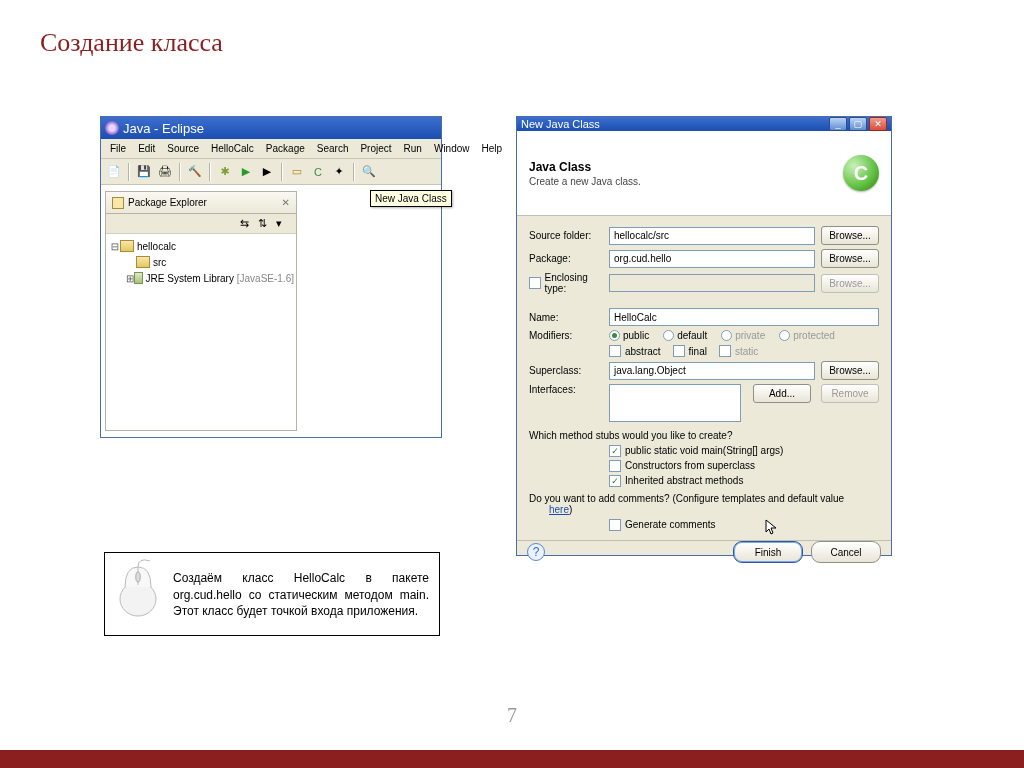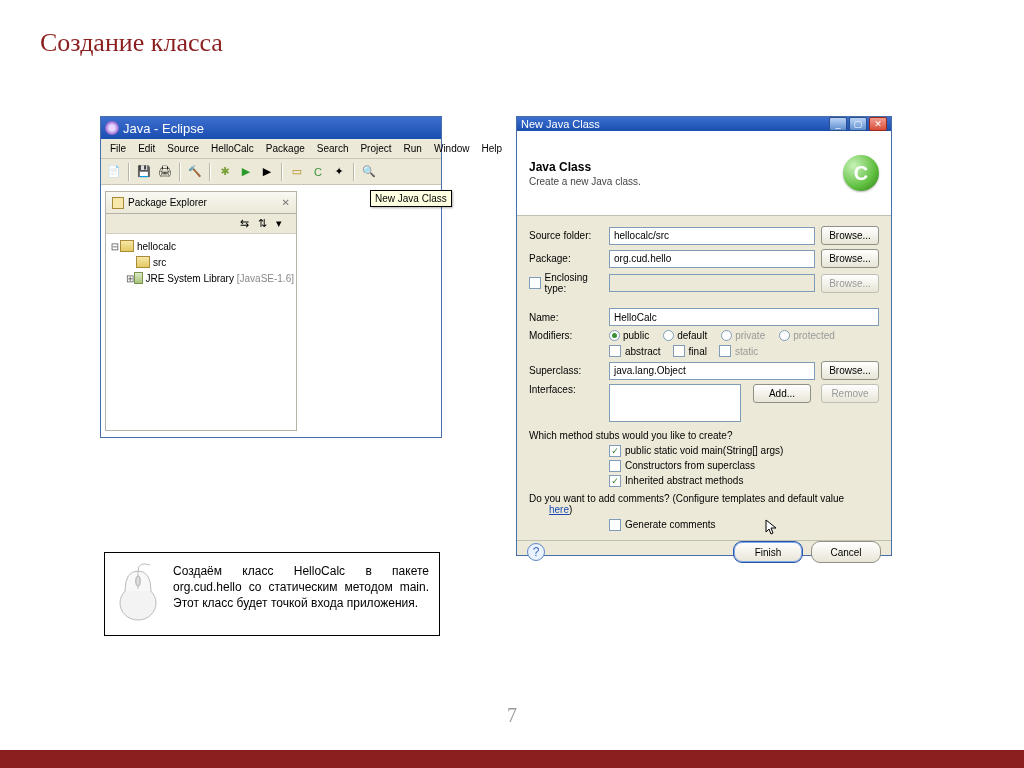--- a/index.html
+++ b/index.html
@@ -153,21 +153,21 @@
     width:70px; height:22px; border:1px solid #919085; border-radius:9px;
     background:linear-gradient(#fff,#e8e5d6); font-size:10px;
     display:flex; align-items:center; justify-content:center;
   }
   .dlg-footer .btn.primary { border:1px solid #2a56a8; box-shadow: inset 0 0 0 1px #7fa8e8; }
 
   
   .note {
     position: absolute; left: 104px; top: 552px;
     width: 336px; height: 84px; border: 1px solid #000;
-    display: flex; align-items: flex-start; padding: 10px 10px; gap: 12px;
+    display: flex; align-items: flex-end; padding: 16px 10px; gap: 12px;
     font-size: 12px;
   }
   .note .mouse {
     width: 46px; height: 60px; flex-shrink:0; position:relative;
   }
   .note .mouse svg { width:100%; height:100%; }
   .note .note-text { line-height: 1.35; text-align: justify; }
 
   
   .pagenum {

